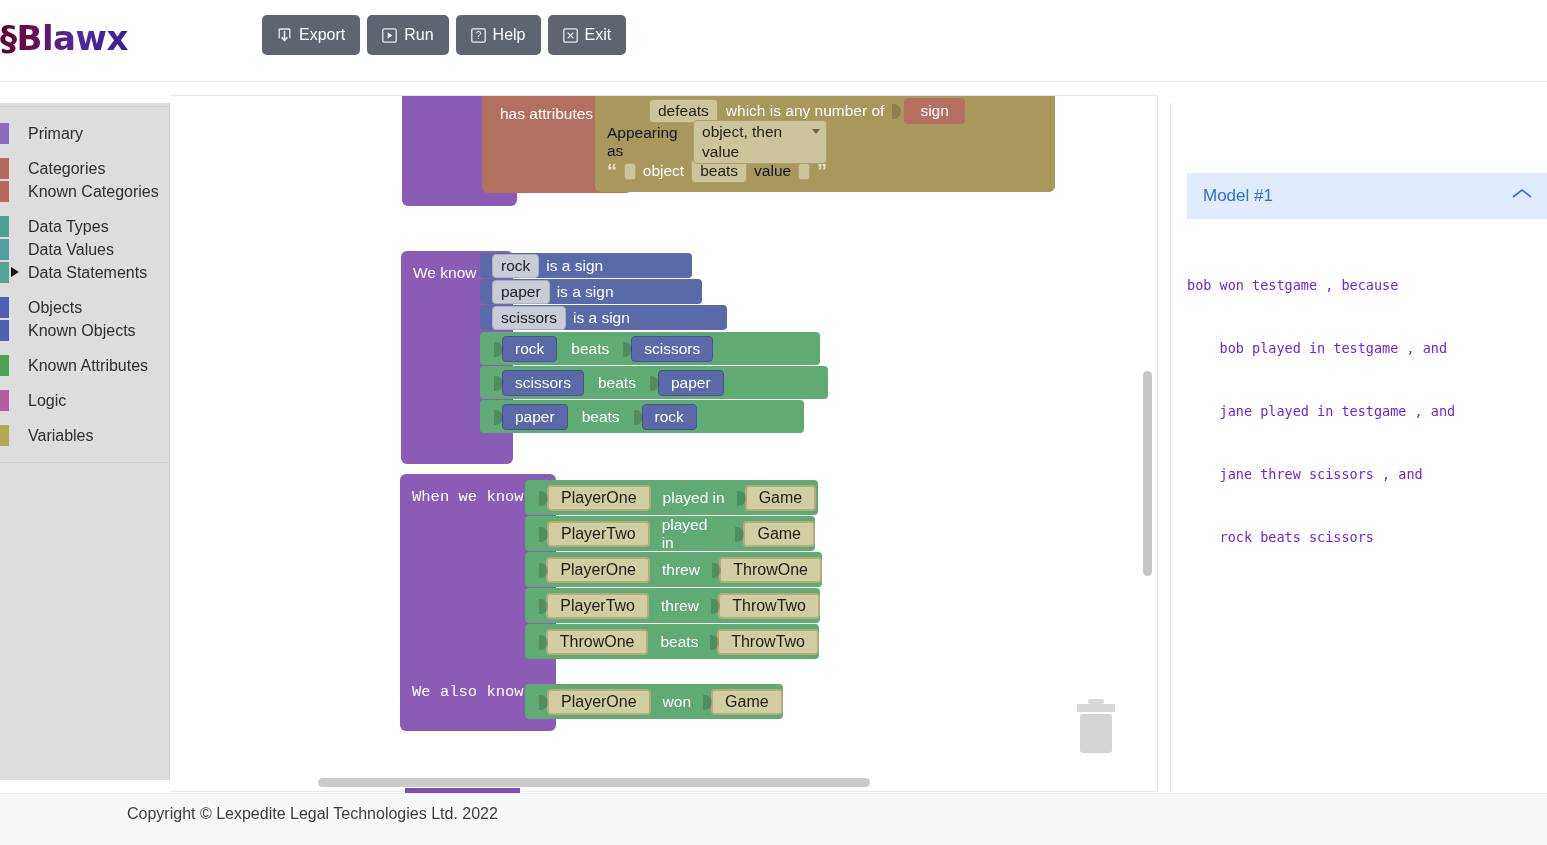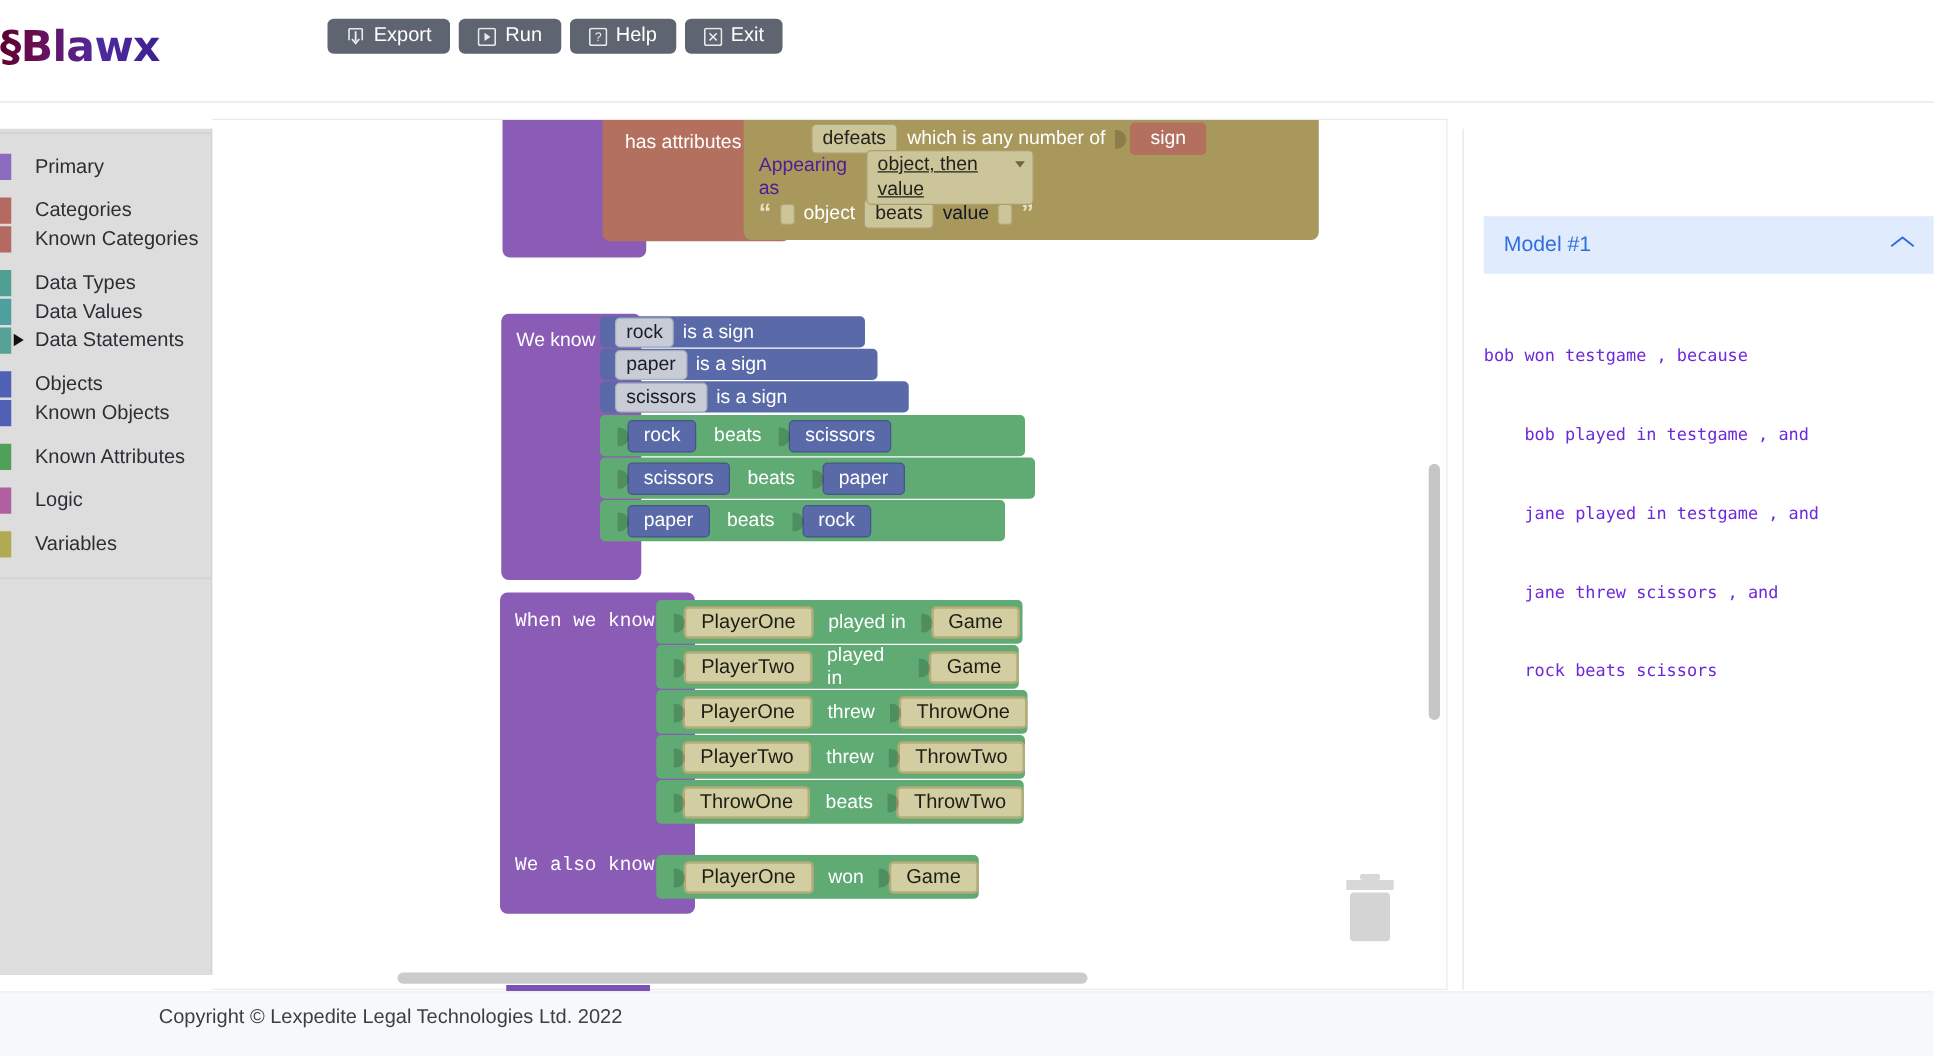--- a/index.html
+++ b/index.html
@@ -24,21 +24,21 @@
     background: linear-gradient(90deg,#5c0030 0%, #6a0d52 22%, #4e2aa0 62%, #3d1f8f 100%);
     -webkit-background-clip: text; background-clip: text;
     -webkit-text-fill-color: transparent; color:#4a1070;
     white-space:nowrap;
   }
   .toolbar { position:absolute; left:262px; top:15px; display:flex; gap:7px; }
   .tbtn {
     display:flex; align-items:center; gap:7px;
     background:#5e6570; color:#ffffff;
     border:none; border-radius:5px;
-    height:28px; padding:0 15px;
+    height:40px; padding:0 15px;
     font-size:16px; font-family:"Liberation Sans", sans-serif;
     cursor:pointer; line-height:1;
   }
   .tbtn svg { display:block; }
 
   
   .sidebar {
     position:absolute; left:0; top:103px; width:170px; height:677px;
     background:#ddddde; border-right:1px solid #cfcfd2;
     overflow:hidden;
@@ -285,22 +285,22 @@
         <div style="display:flex; align-items:center; gap:8px; padding:0 8px 6px 10px; height:28px;margin-left:44px;">
           <span class="field f-olive">defeats</span>
           <span style="color:#fff; font-size:15.5px;">which is any number of</span>
           <span class="notch"></span>
           <span style="background:#b4705f; color:#fff; border-radius:4px; padding:4px 16px;
                        font-size:15.5px; margin-left:-4px;">sign</span>
         </div>
 
         <div style="display:flex; align-items:center; gap:8px; padding:2px 8px 2px 12px; height:28px;
                     width:240px; background:#a8985c;">
-          <span style="color:#4c1d95; font-size:15.5px;">Appearing as</span>
-          <span class="field f-olive" style="padding-right:20px; position:relative;text-decoration:underline;">
+          <span style="color:#0f172a; font-size:15.5px;">Appearing as</span>
+          <span class="field f-olive" style="padding-right:20px; position:relative;">
             <span>object, then value</span>
             <span style="position:absolute; right:6px; top:8px; width:0;height:0;
                          border-left:4px solid transparent;border-right:4px solid transparent;
                          border-top:5px solid #6d6440;"></span>
           </span>
         </div>
 
         <div style="display:flex; align-items:center; gap:7px; padding:2px 8px 0 12px; height:28px;
                     width:240px; background:#a8985c;">
           <span style="color:#e9e3c0; font-size:20px; font-weight:bold; line-height:1;">“</span>

